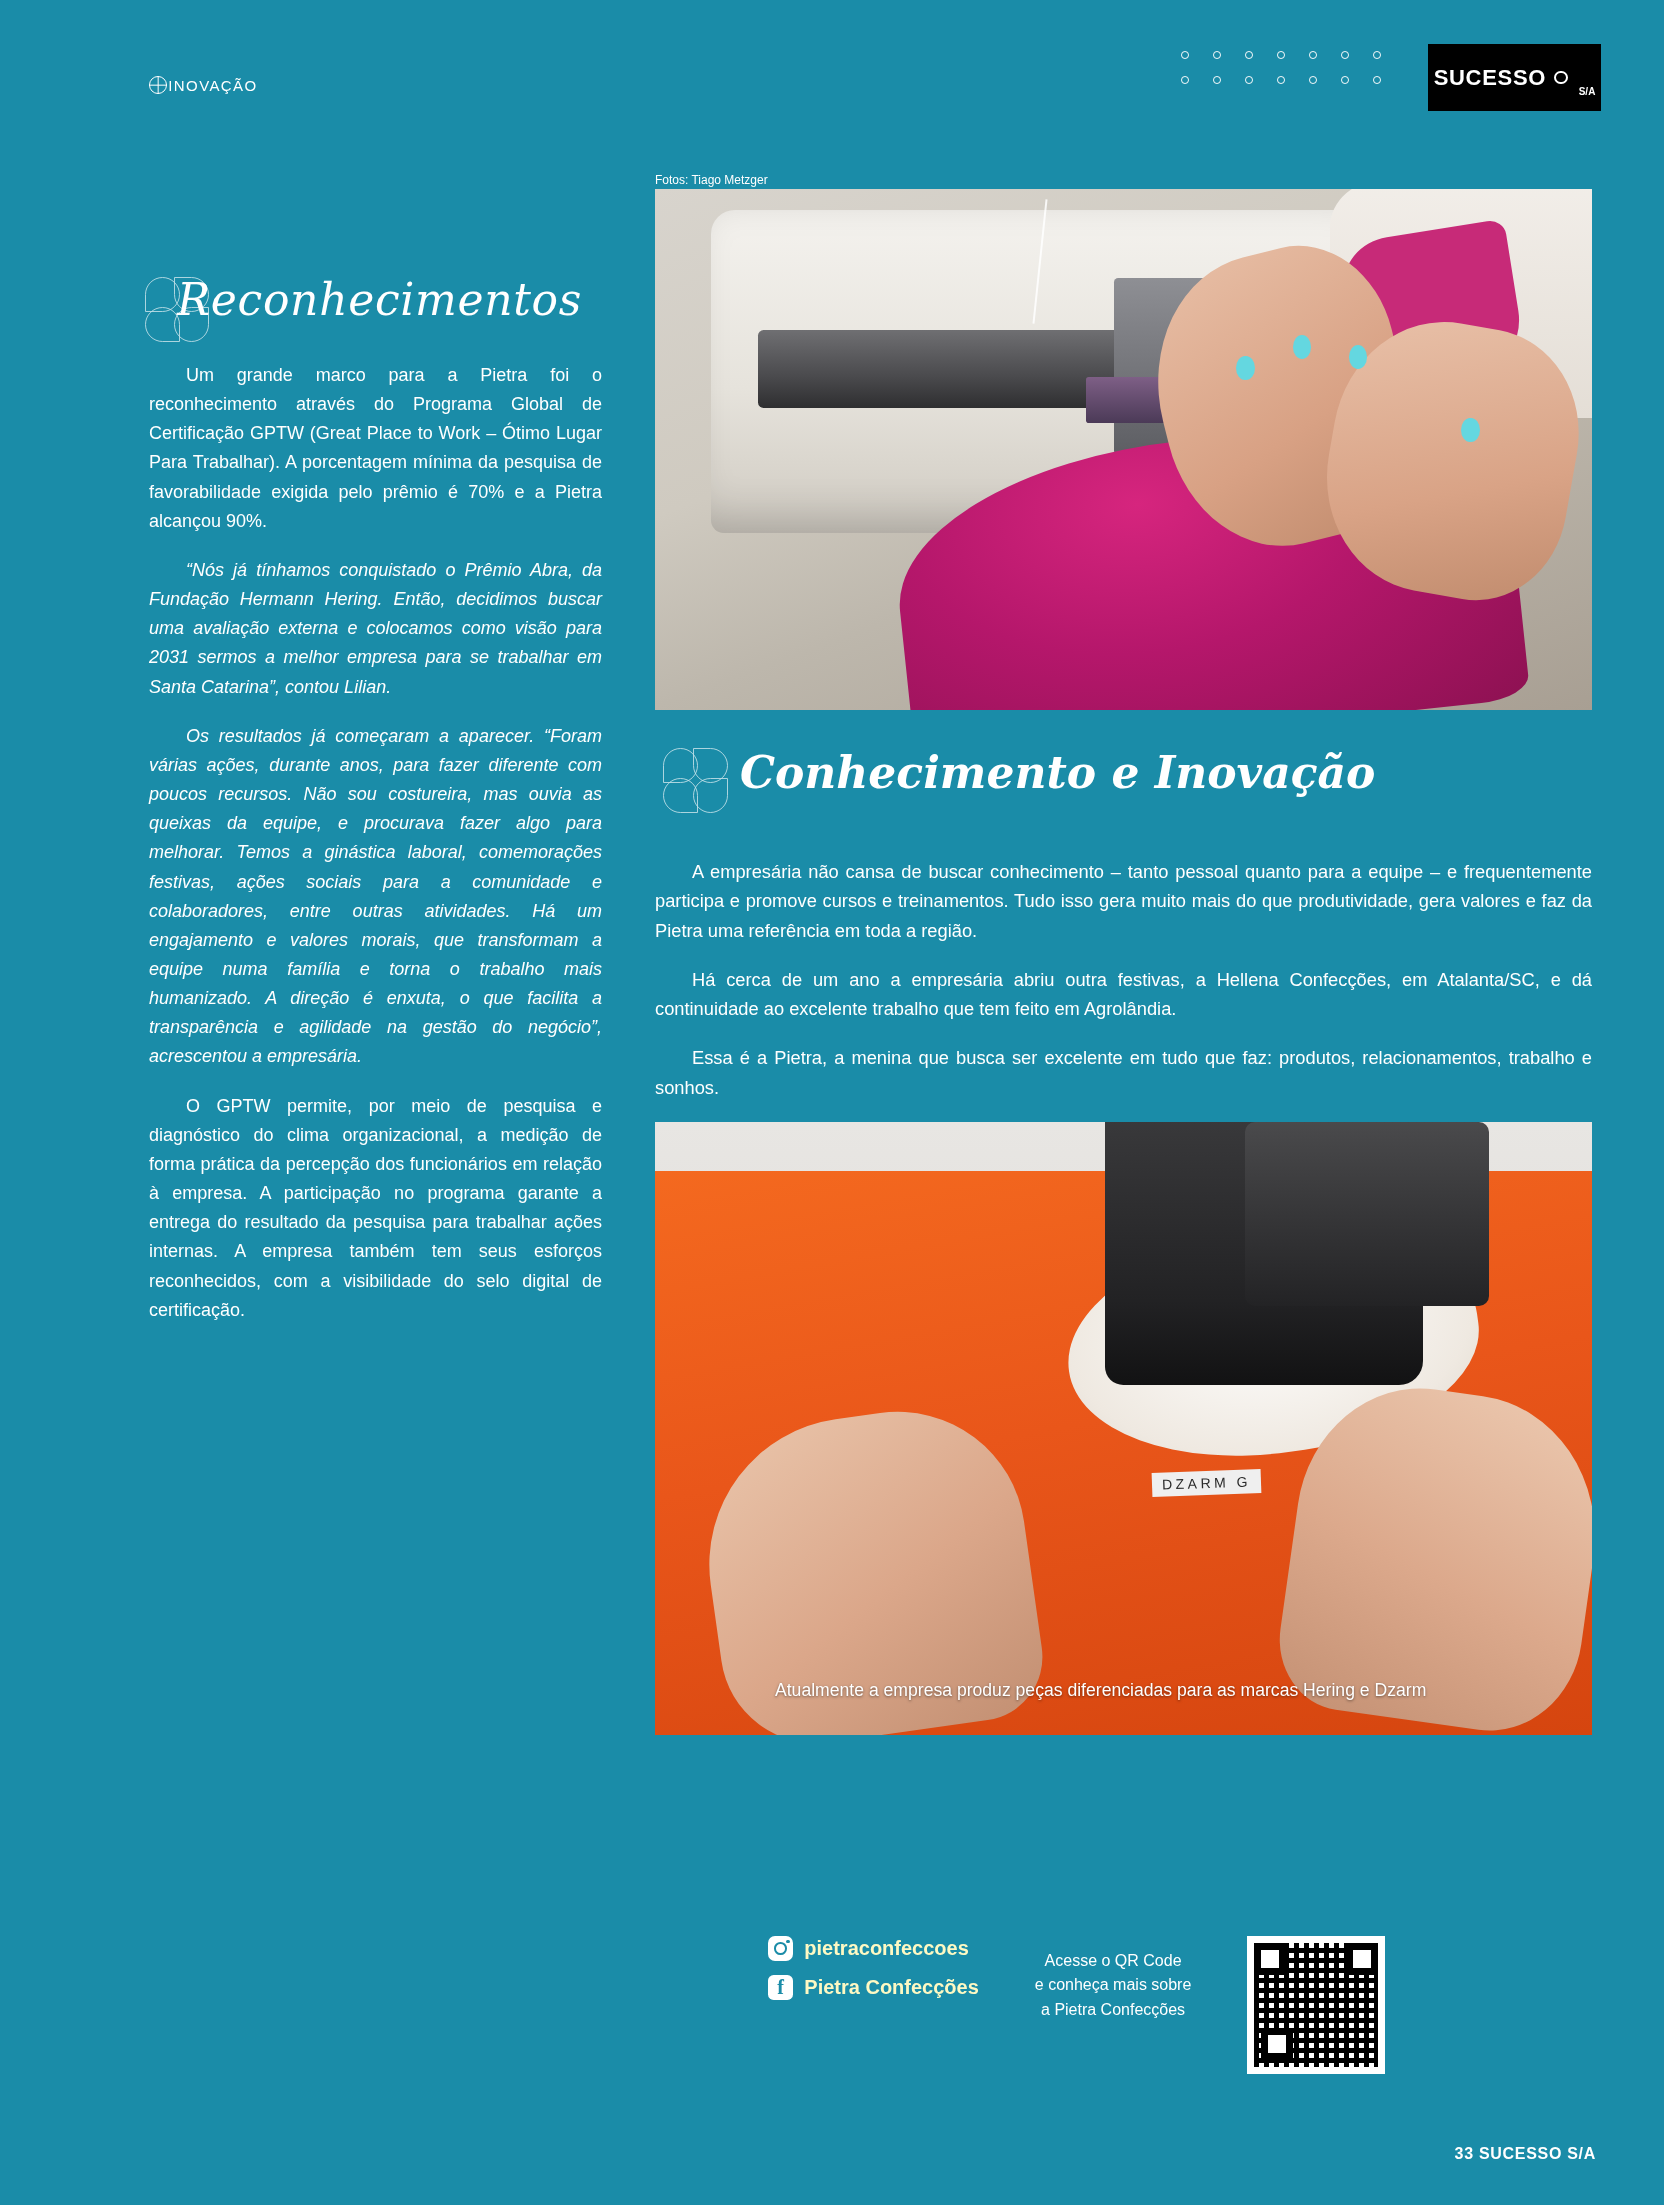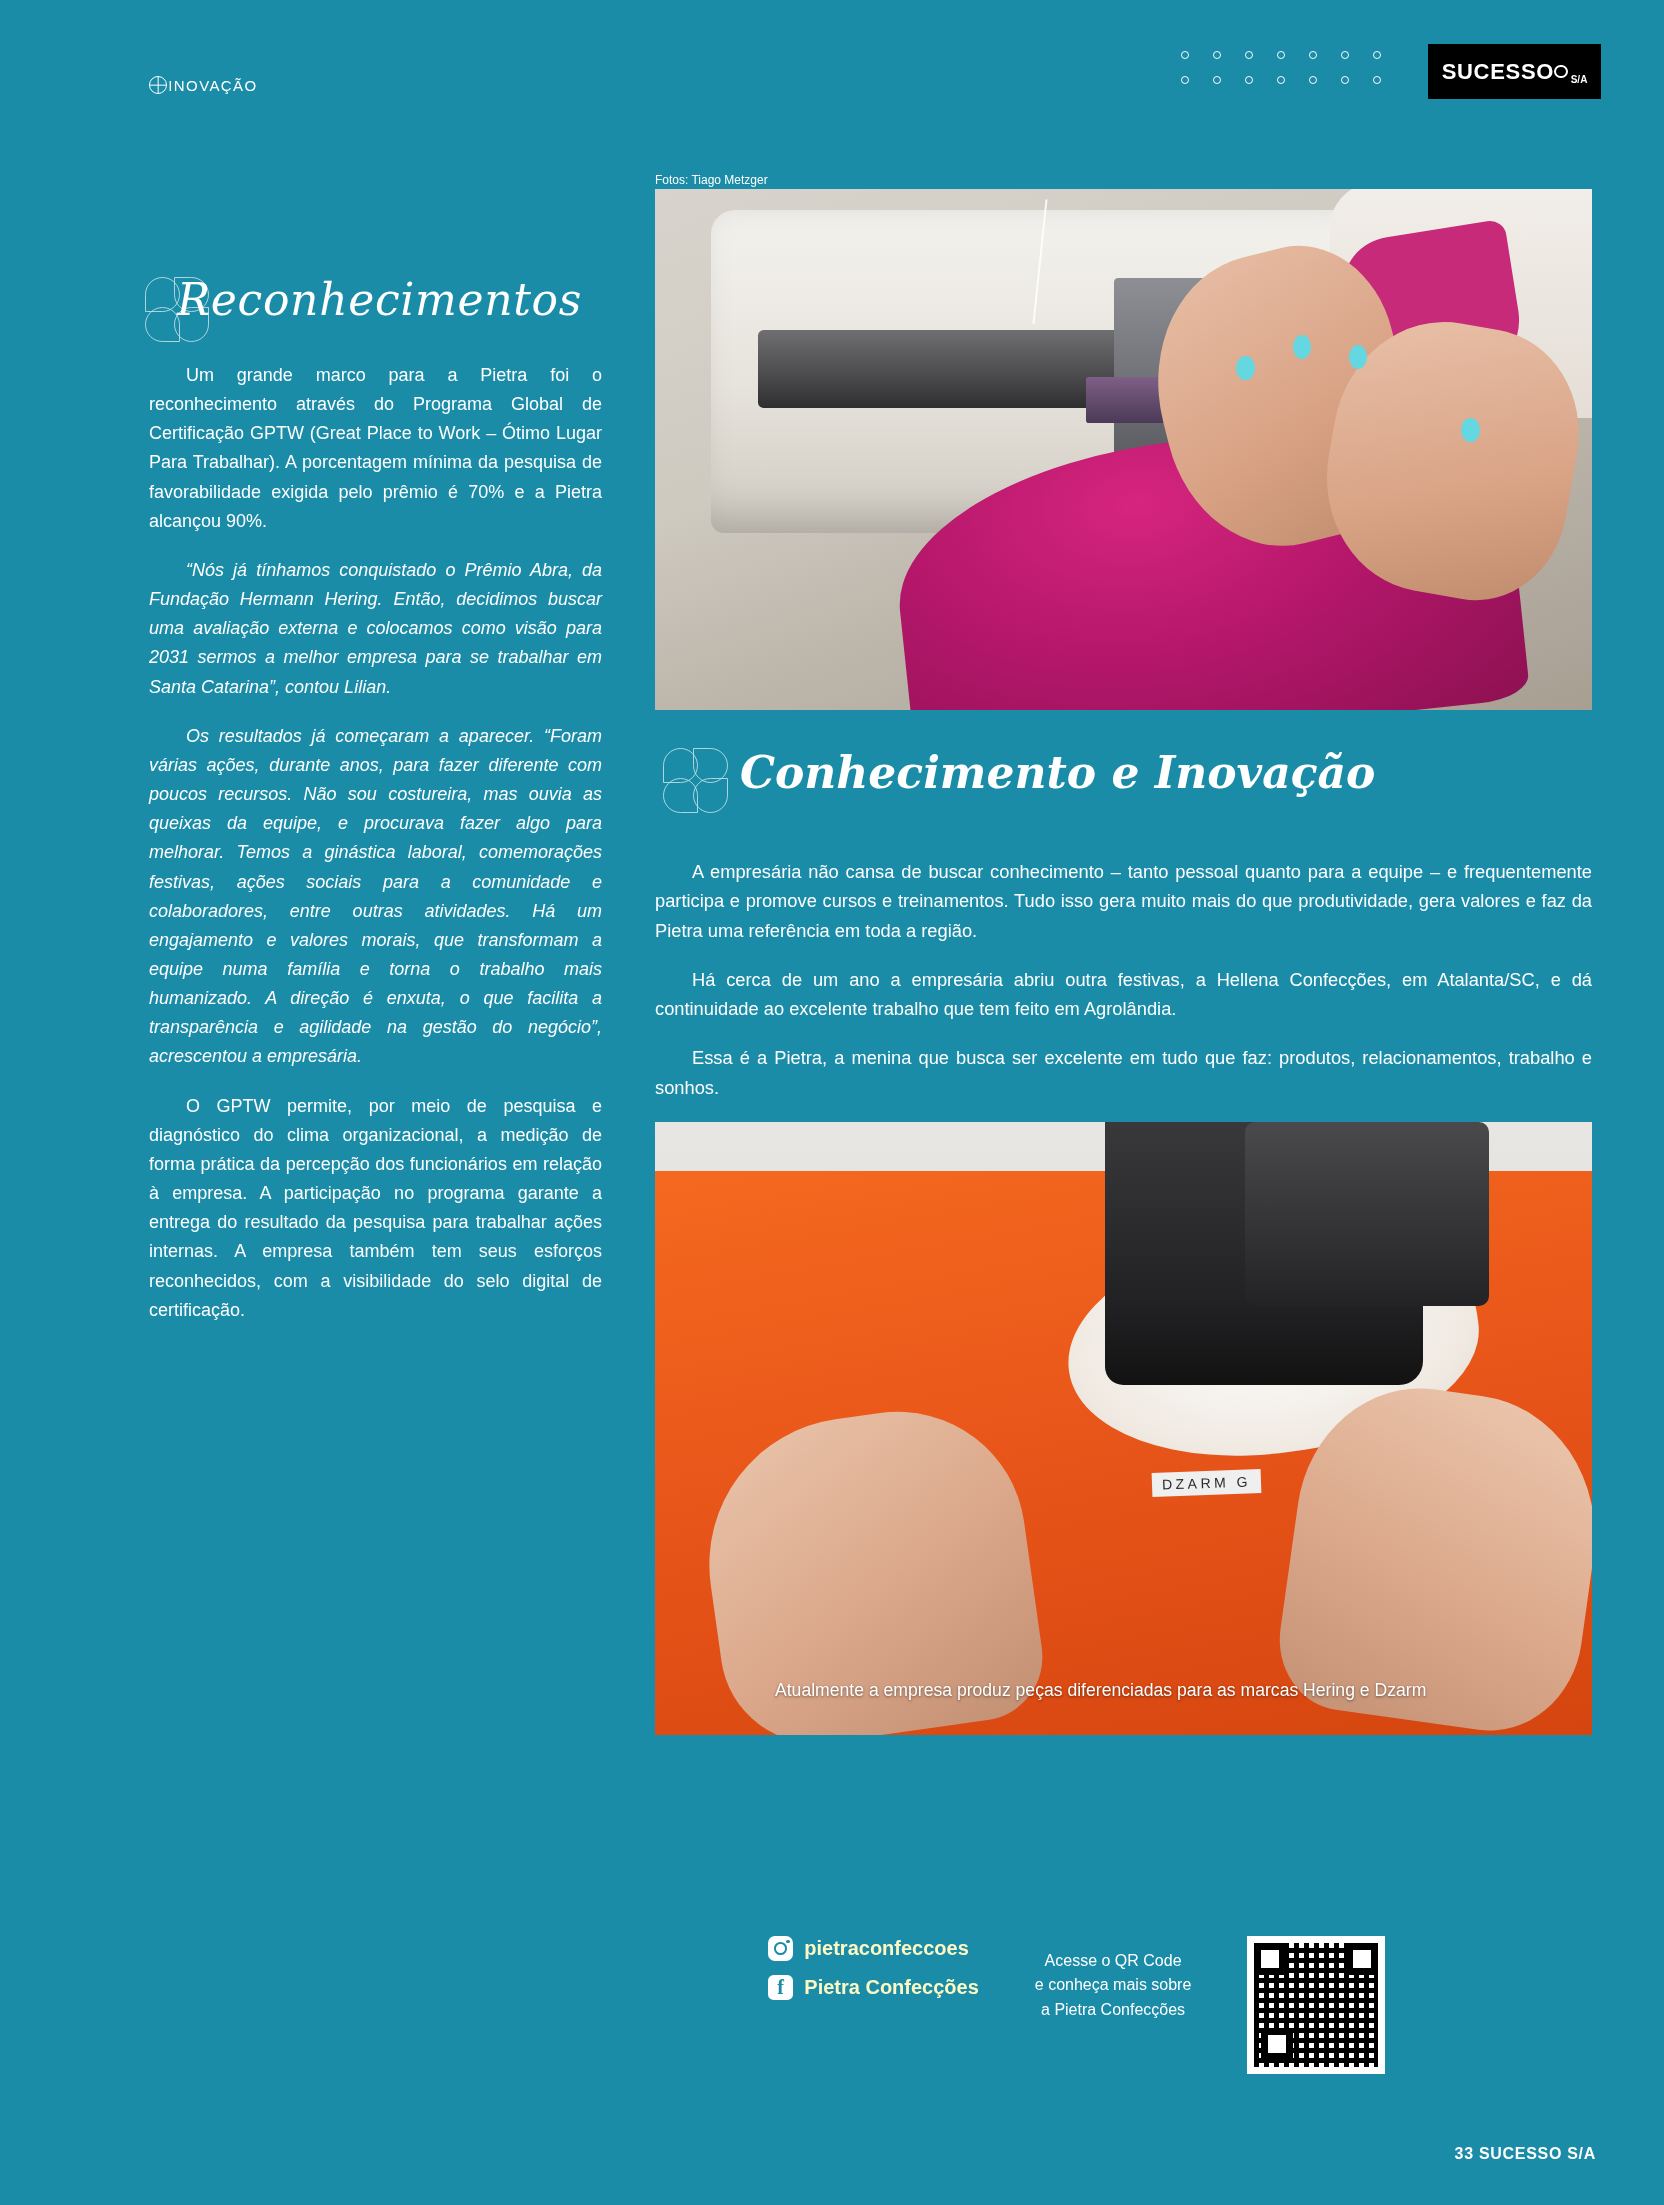--- a/index.html
+++ b/index.html
@@ -78,26 +78,26 @@
     border-radius: 50%;
     border: 1.4px solid #ffffff;
     box-sizing: border-box;
   }
   .brand-box {
     position: absolute;
     right: 63px;
     top: 86px;
     transform: translateY(-42px);
     width: 173px;
-    height: 55px;
+    height: 67px;
     background: #000000;
     display: flex;
     align-items: center;
     justify-content: center;
-    gap: 3px;
+    gap: 11px;
   }
   .brand-box .brand-text {
     color: #ffffff;
     font-size: 22px;
     font-weight: 700;
     letter-spacing: 0.7px;
   }
   .brand-box .brand-sa {
     color: #ffffff;
     font-size: 10px;

